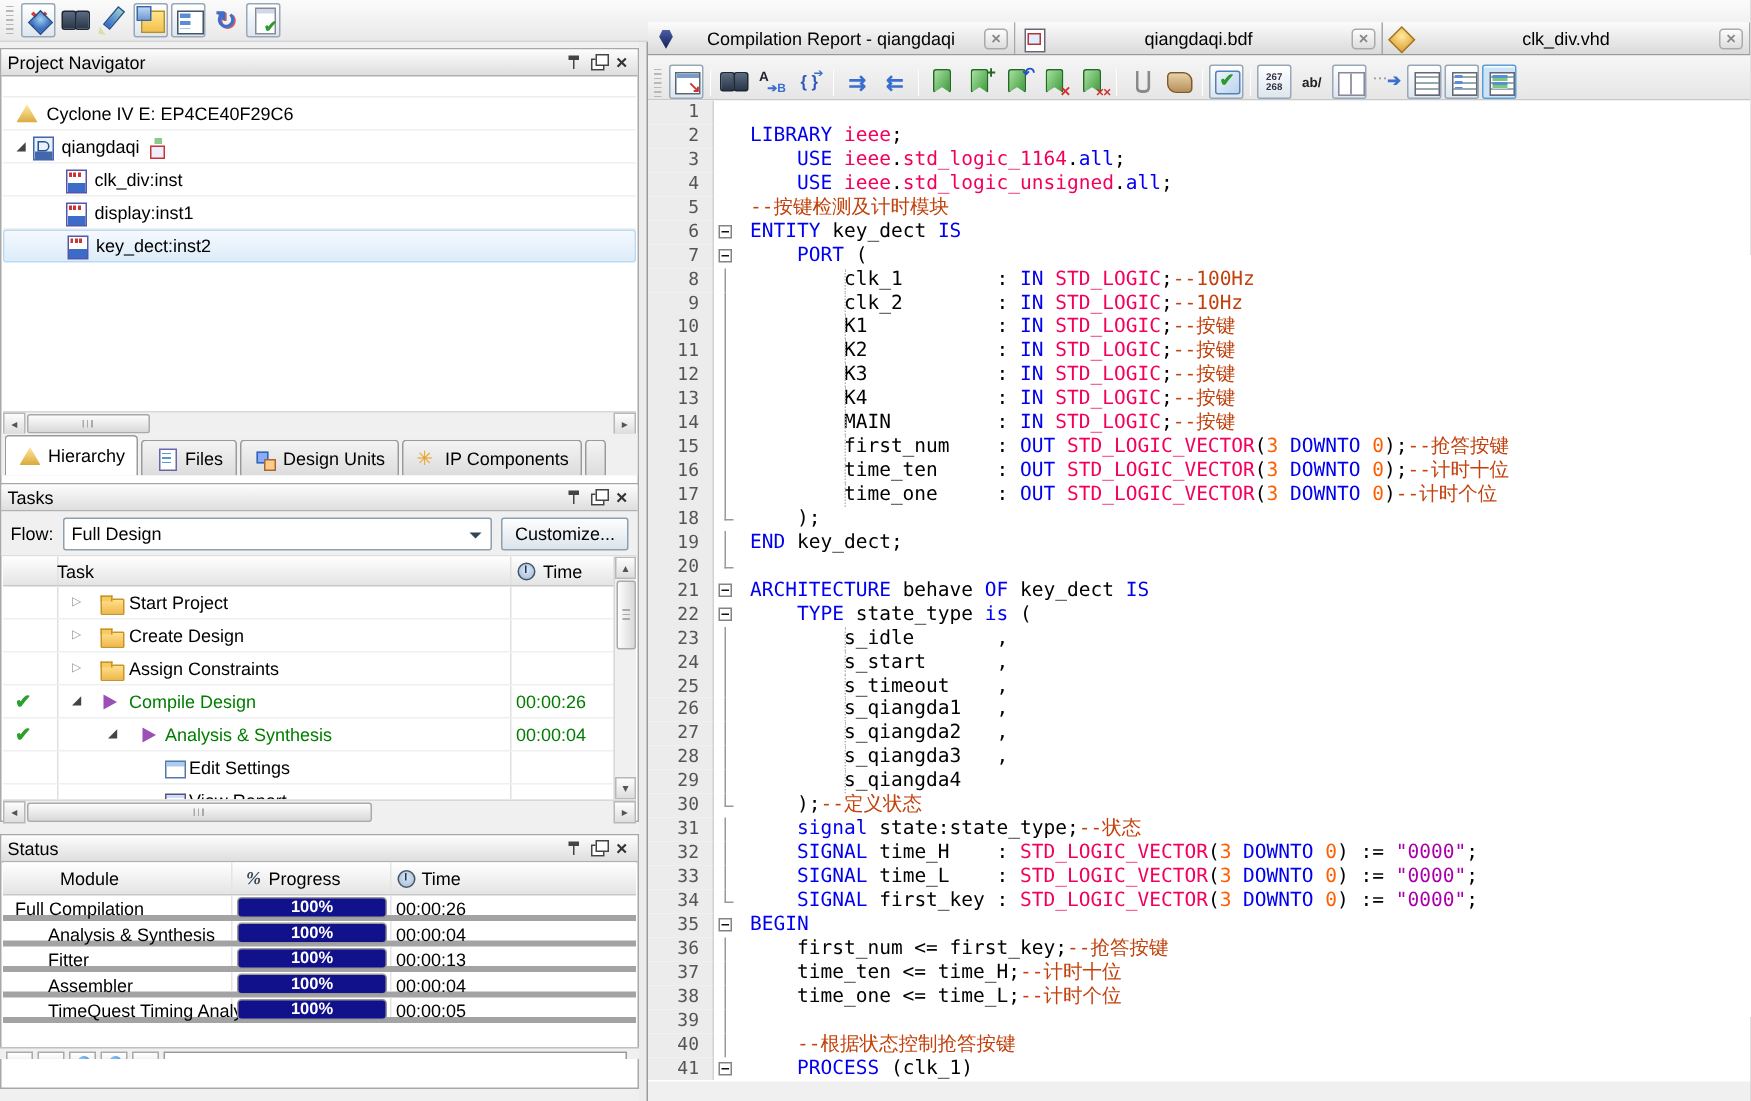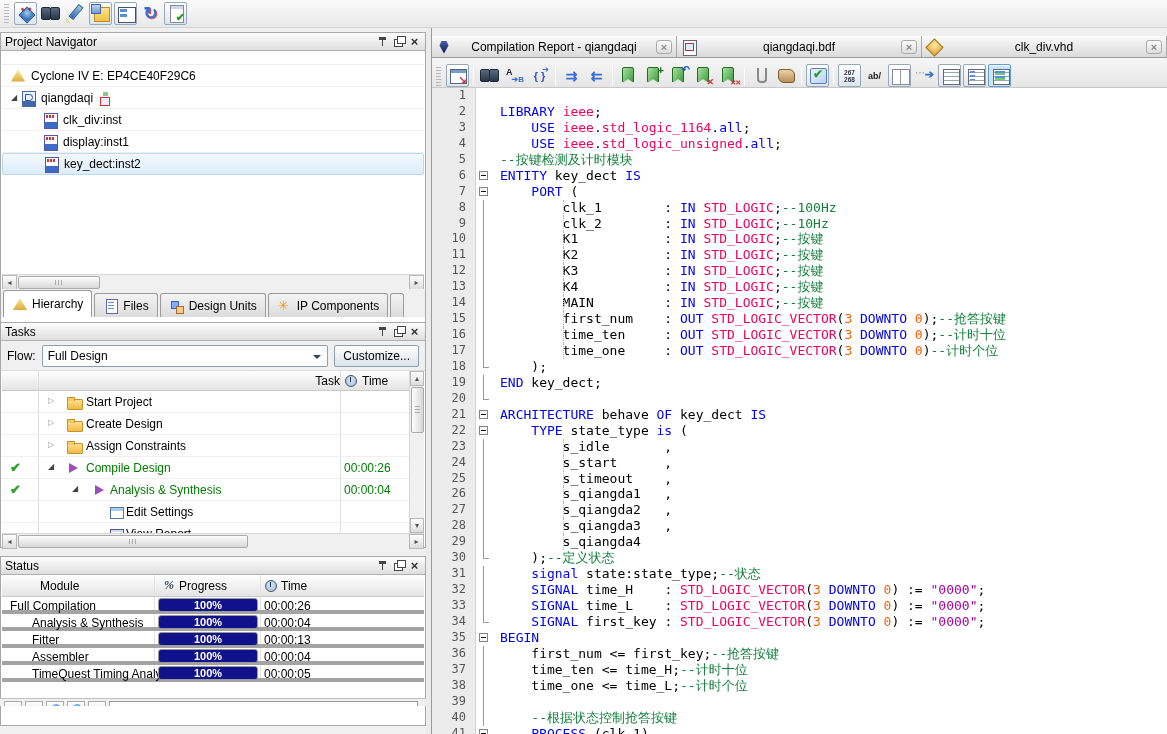--- a/index.html
+++ b/index.html
@@ -124,21 +124,21 @@
 .parw{width:13px;height:22px;background:linear-gradient(#fdfdfd,#ddd);border:1px solid #b0b0b0;display:inline-flex;align-items:center;justify-content:center;font-size:9px;color:#999}
 .parw.en{color:#000}
 
 
 .flowrow{height:30px;display:flex;align-items:center;gap:6px;padding:0 6px;background:#f0f0f0;border-bottom:1px solid #ddd}
 .combo{flex:1;height:22px;background:#fff;border:1px solid #8ca0b0;border-radius:2px;display:flex;align-items:center;padding-left:5px;position:relative}
 .combo::after{content:"";position:absolute;right:6px;top:9px;border-top:4px solid #345;border-left:4px solid transparent;border-right:4px solid transparent}
 .btn{height:22px;padding:0 8px;background:linear-gradient(#fefefe,#dce4ec);border:1px solid #8ca0b0;border-radius:2px;display:inline-flex;align-items:center}
 .ttable{position:absolute;left:1px;right:1px;top:48px;height:162px;background:#fff;overflow:hidden}
 .thead{height:20px;background:linear-gradient(#ffffff,#e4e4e4);border-bottom:1px solid #c8c8c8;position:relative}
-.thead .h-task{position:absolute;left:36px;width:302px;text-align:right;top:3px}
+.thead .h-task{position:absolute;left:36px;width:302px;text-align:left;top:3px}
 .thead .h-clock{position:absolute;left:342px;top:3px}
 .thead .h-time{position:absolute;left:360px;top:3px}
 .thead .vline,.krow .vline{position:absolute;top:0;bottom:0;width:1px;background:#e0e0e0}
 .krows{position:absolute;top:20px;left:0;right:15px;bottom:0;overflow:hidden}
 .krow{position:relative;height:22px;border-bottom:1px solid #efefef}
 .krow .exp{position:absolute;top:5px;font-size:8px;color:#444}
 .krow .fic{position:absolute;top:3px}
 .krow .klabel{position:absolute;top:4px;white-space:nowrap}
 .krow .ktime{position:absolute;left:342px;top:4px;color:#007d00}
 .grn{color:#007d00}
@@ -162,21 +162,21 @@
 .scol{position:absolute;top:0;bottom:0;width:1px;background:#e4e4e4}
 
 
 .bstrip{position:absolute;left:0;top:698px;width:426px;height:8px;background:#f0f0f0;border-top:1px solid #c0c0c0;overflow:hidden;display:flex;gap:3px;padding:2px 0 0 4px}
 .bsq{width:18px;height:14px;border:1px solid #aaa;background:linear-gradient(#fff,#ddd);flex:none;position:relative}
 .bsq.dot::after{content:"";position:absolute;left:5px;top:2px;width:8px;height:8px;border-radius:50%;background:radial-gradient(circle at 35% 35%,#9cf,#27c)}
 .bfield{flex:1;height:14px;border:1px solid #999;background:#fff;margin-right:8px}
 
 
 .vsplit{position:absolute;left:426px;top:28px;width:6px;height:706px;background:#ececec;border-right:1px solid #9a9a9a}
-.rightcol{position:absolute;left:432px;top:36px;width:735px;height:615px;background:#fff}
+.rightcol{position:absolute;left:432px;top:15px;width:735px;height:615px;background:#fff}
 .edtabs{position:absolute;left:0;top:0;width:735px;height:22px;background:linear-gradient(#f2f2f2,#dcdcdc);border-bottom:1px solid #9a9a9a;display:flex}
 .etab{flex:1;display:flex;align-items:center;border-right:1px solid #a8a8a8;background:linear-gradient(#fbfbfb,#dadada);padding:0 4px;position:relative}
 .etab .elabel{flex:1;text-align:center;white-space:nowrap;overflow:hidden}
 .eclose{width:16px;height:14px;border:1px solid #aaa;border-radius:3px;background:linear-gradient(#fdfdfd,#ddd);display:inline-flex;align-items:center;justify-content:center;flex:none}
 .eclose::after{content:"×";font-size:11px;font-weight:bold;color:#888;line-height:12px}
 .edtoolbar{position:absolute;left:0;top:22px;width:735px;height:30px;background:linear-gradient(#f6f6f6,#e6e6e6);border-bottom:1px solid #c8c8c8;display:flex;align-items:flex-end;padding-left:3px}
 
 
 .codewrap{position:absolute;left:0;top:52px;width:735px;height:654px;background:#fff;overflow:hidden}
 .cl{display:flex;height:15.95px;line-height:15.95px}
@@ -185,21 +185,21 @@
 .f-box{position:absolute;left:3px;top:3px;width:9px;height:9px;border:1px solid #848484;background:#fff}
 .f-box::after{content:"";position:absolute;left:1px;right:1px;top:3px;height:1px;background:#111}
 .f-v{position:absolute;left:7px;top:0;bottom:0;border-left:1px solid #9a9a9a}
 .f-end{position:absolute;left:7px;top:0;width:6px;height:9px;border-left:1px solid #9a9a9a;border-bottom:1px solid #9a9a9a}
 .cc{flex:1;position:relative;font:13px/15.95px "DejaVu Sans Mono",monospace;white-space:pre;padding-left:6px;overflow:hidden}
 .guide{position:absolute;top:0;bottom:0;margin-left:6px;border-left:1px dotted #b8b8b8}
 .tk-k{color:#0000ee}
 .tk-t{color:#f2005c}
 .tk-n{color:#ff5e00}
 .tk-s{color:#aa00aa}
-.tk-c{color:#15803d}
+.tk-c{color:#c2410c}
 .tk-d{color:#000}
 </style>
 </head>
 <body>
 
 <div id="root">
 
   <div class="topbar">
     <span class="grip"></span>
     <span id="topbar-icons" style="display:flex">

